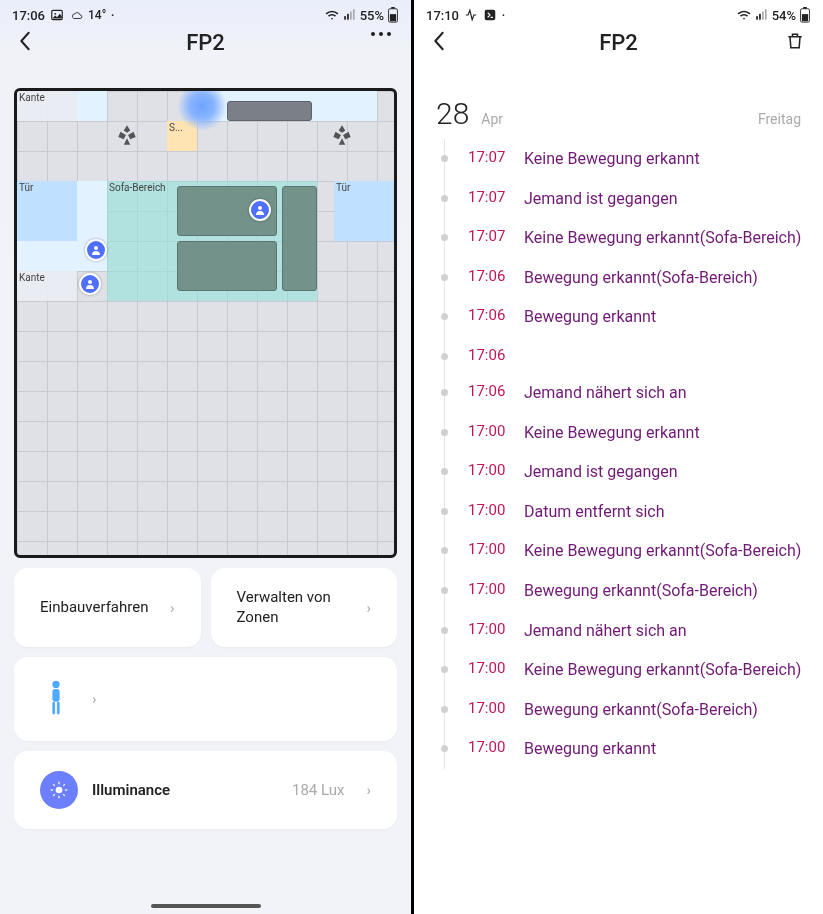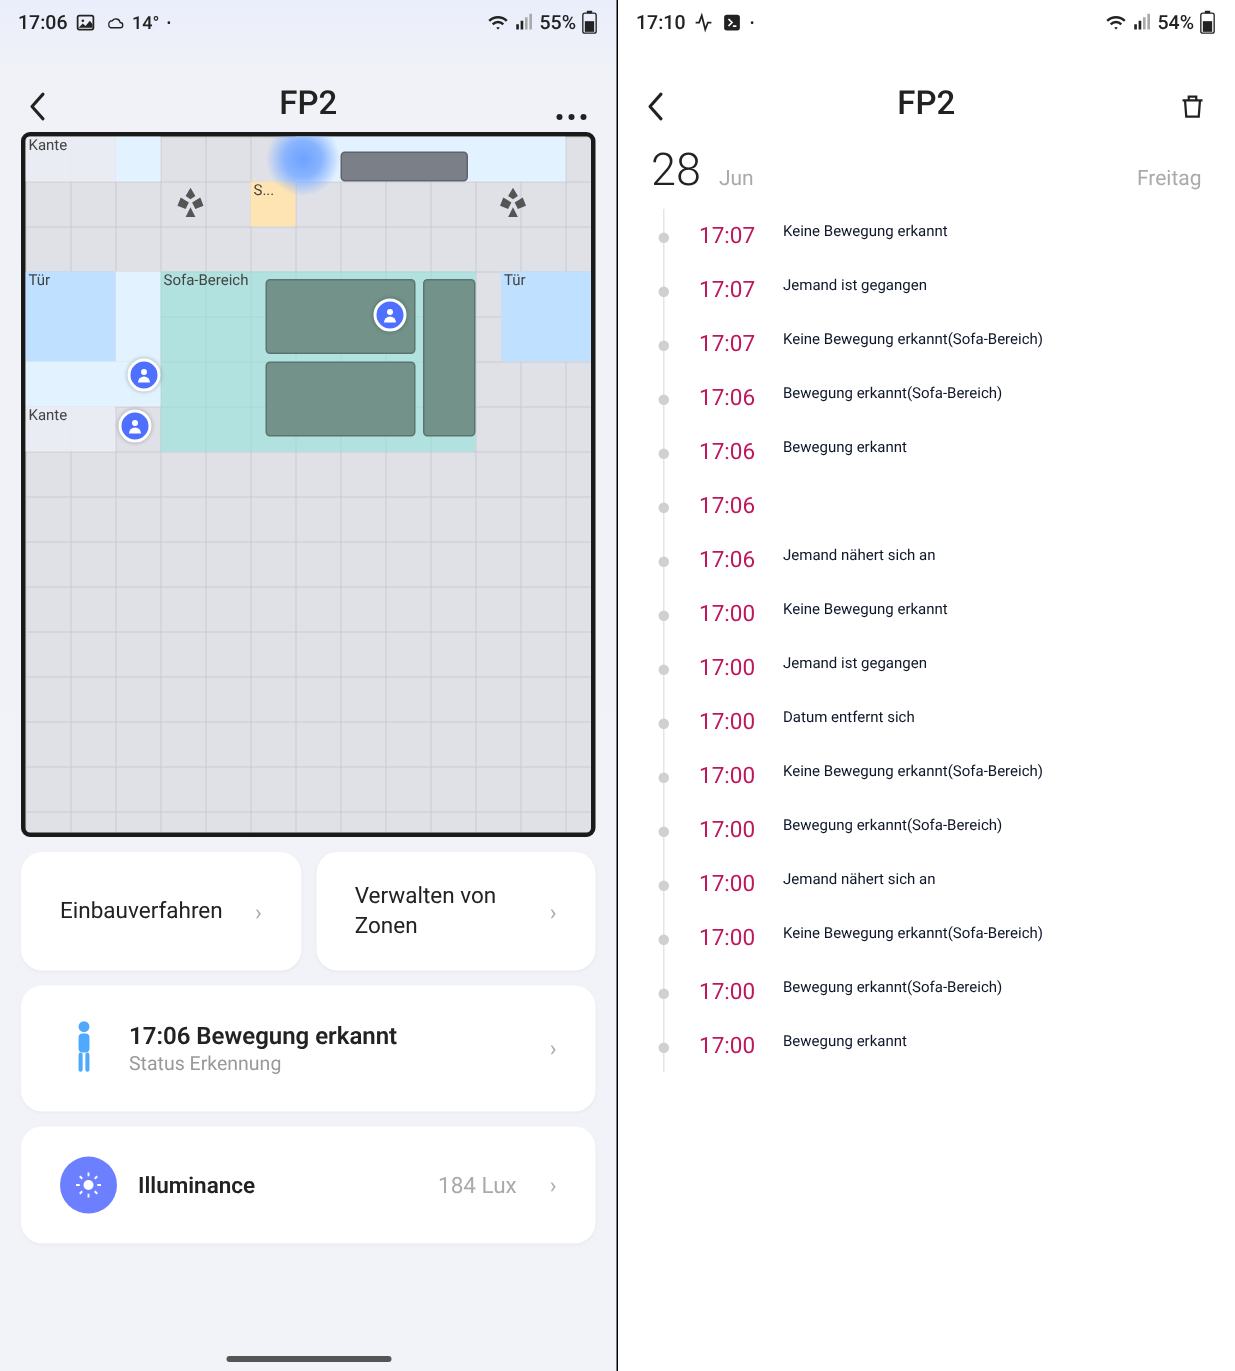--- a/index.html
+++ b/index.html
@@ -6,34 +6,34 @@
   body {
     font-family: -apple-system, BlinkMacSystemFont, "Segoe UI", Roboto, sans-serif;
     background: #fff;
     display: flex;
     width: 823px;
     height: 914px;
     overflow: hidden;
   }
   .pane { height: 914px; position: relative; }
   .pane-left { width: 411px; background: linear-gradient(180deg,#eaeefb 0%, #f0f2f8 50px, #f1f3f8 100%); }
-  .pane-right { width: 412px; border-left: 1px solid #000000; background: #fff; }
+  .pane-right { width: 412px; border-left: 3px solid #000000; background: #fff; }
 
   
   .status-bar {
     height: 30px; display: flex; align-items: center; justify-content: space-between;
     padding: 0 12px; font-size: 13px; font-weight: 500; color: #222;
   }
   .status-left { display: flex; align-items: center; gap: 5px; }
   .status-right { display: flex; align-items: center; gap: 3px; justify-content: flex-end; }
   .sb-icon { display: inline-flex; }
 
   
   .app-header {
-    height: 52px; display: flex; align-items: flex-end; justify-content: space-between;
+    height: 52px; display: flex; align-items: flex-start; justify-content: space-between;
     padding: 0 18px;
   }
   .app-title { font-size: 22px; font-weight: 500; color: #222; }
   .hdr-side { width: 40px; display: flex; align-items: center; }
   .hdr-side.right { justify-content: flex-end; }
 
   
   .map-wrap {
     margin: 6px 14px 10px;
     border: 3px solid #1a1a1a;
@@ -135,21 +135,21 @@
     position:relative;
   }
   .log-row::before {
     content:''; position:absolute; left:30px; top:0; bottom:0; width:1px; background:#e5e5e5;
   }
   .log-dot {
     width:7px; height:7px; border-radius:50%; background:#d0d0d0;
     margin: 7px 20px 0 27px; position:relative; z-index:1; flex-shrink:0;
   }
   .log-time { width:56px; font-size:15px; color:#be185d; flex-shrink:0; }
-  .log-msg { font-size:10px; color:#0f172a; line-height:1.35; }
+  .log-msg { font-size:16px; color:#701a75; line-height:1.35; }
 </style>
 </head>
 <body>
 
 <div class="pane pane-left">
 
   <div class="status-bar">
     <div class="status-left">
       <span>17:06</span>
       <span class="sb-icon">
@@ -266,24 +266,20 @@
   </div>
 
   <div class="card full status-card">
     <div class="status-icon">
       <svg width="22" height="40" viewBox="0 0 24 44" fill="#4fa9ff">
           <circle cx="12" cy="6" r="4"></circle>
           <rect x="8" y="11" width="8" height="14" rx="3"></rect>
           <rect x="8" y="25" width="3" height="14" rx="1.5"></rect>
           <rect x="13" y="25" width="3" height="14" rx="1.5"></rect>
         </svg>
-    </div>
-    <div class="status-text" style="flex:1">
-      <div class="t1">17:06 Bewegung erkannt</div>
-      <div class="t2">Status Erkennung</div>
     </div>
     <span class="chev">›</span>
   </div>
 
   <div class="card full illum-card">
     <div class="illum-icon">
       <svg width="20" height="20" viewBox="0 0 24 24" fill="#fff">
           <circle cx="12" cy="12" r="4"></circle>
           <g stroke="#fff" stroke-width="1.5">
             <line x1="12" y1="2" x2="12" y2="5"></line>
@@ -358,21 +354,21 @@
     <div class="hdr-side right">
       <svg width="20" height="22" viewBox="0 0 24 24" fill="none" stroke="#222" stroke-width="1.8">
           <path d="M4 7h16M9 7V4h6v3M6 7l1 13h10l1-13"></path>
         </svg>
     </div>
   </div>
 
 
   <div class="date-head">
     <span class="day">28</span>
-    <span class="mon">Jun</span>
+    <span class="mon">Apr</span>
     <span class="dow">Freitag</span>
   </div>
 
   <div class="log-list" id="log-list">
       <div class="log-row">
         <div class="log-dot"></div>
         <div class="log-time">17:07</div>
         <div class="log-msg">Keine Bewegung erkannt</div>
       </div>
       <div class="log-row">

